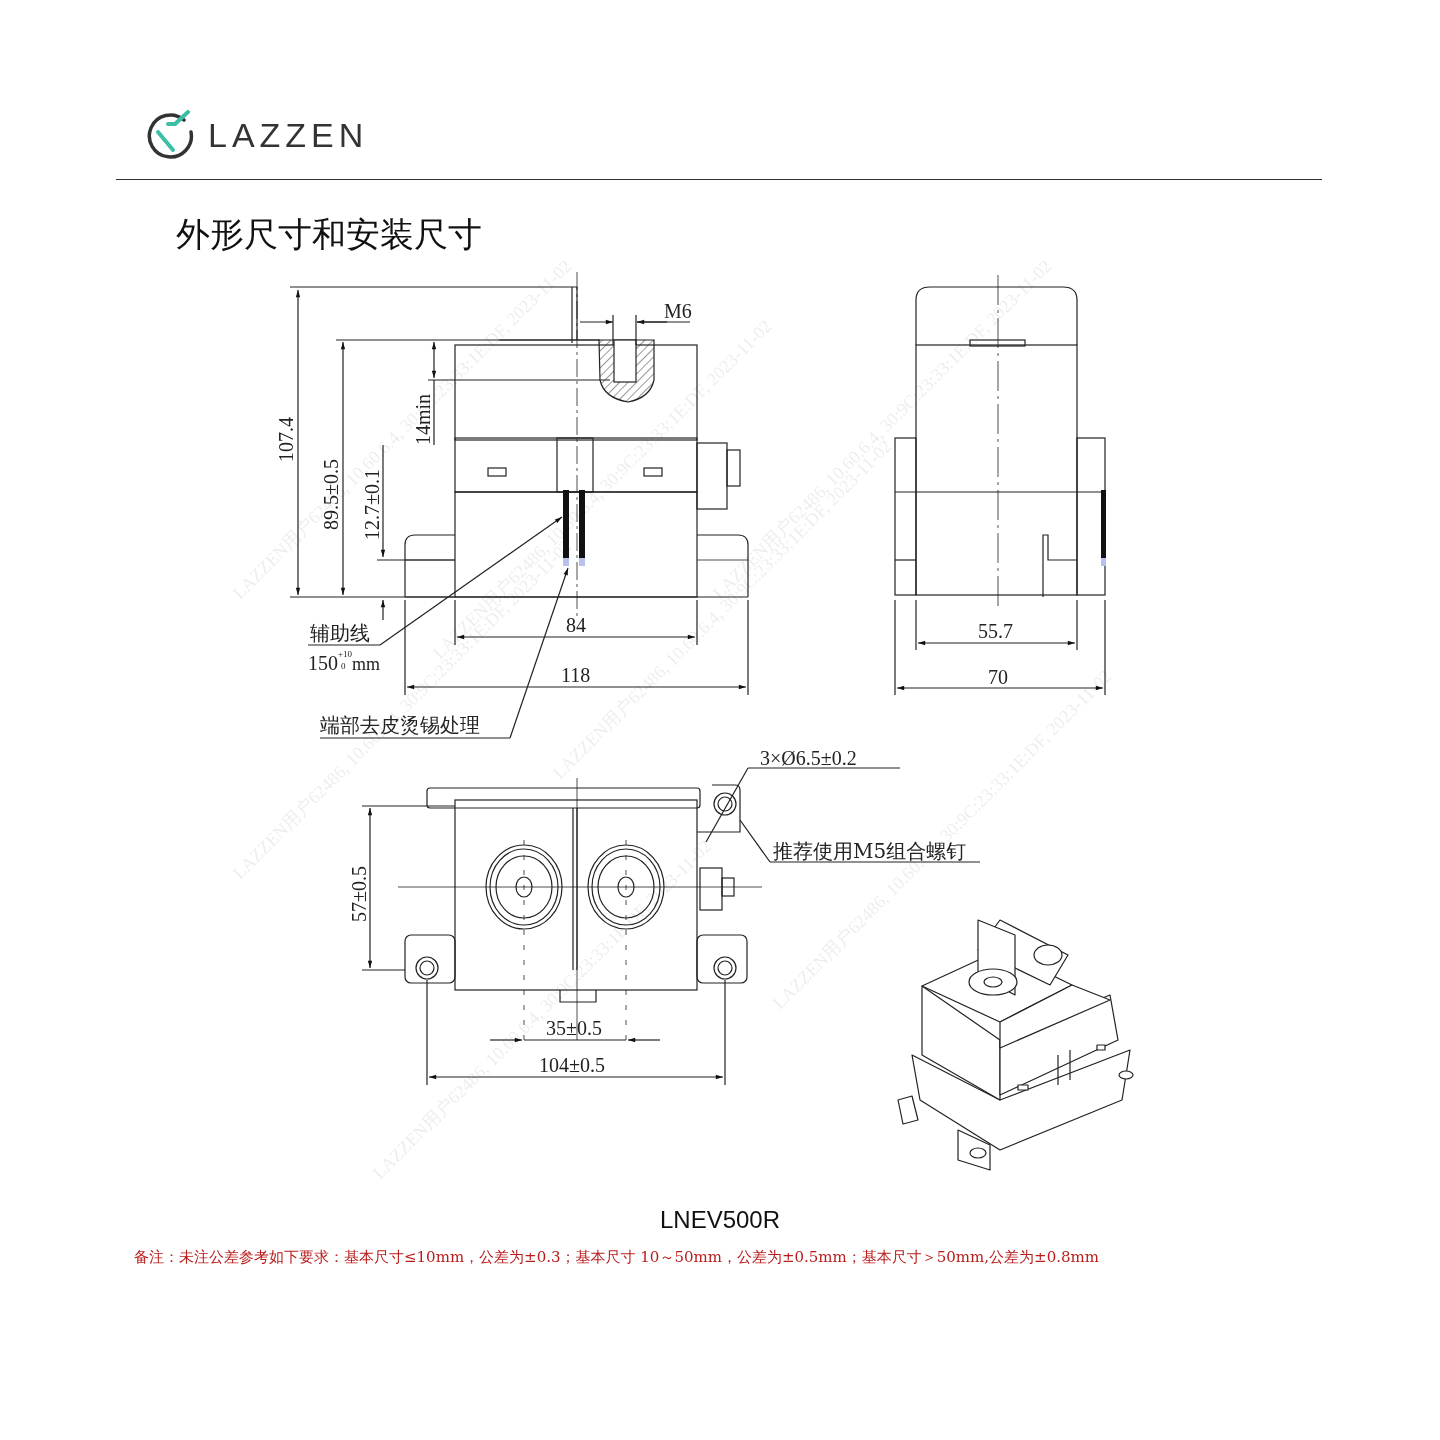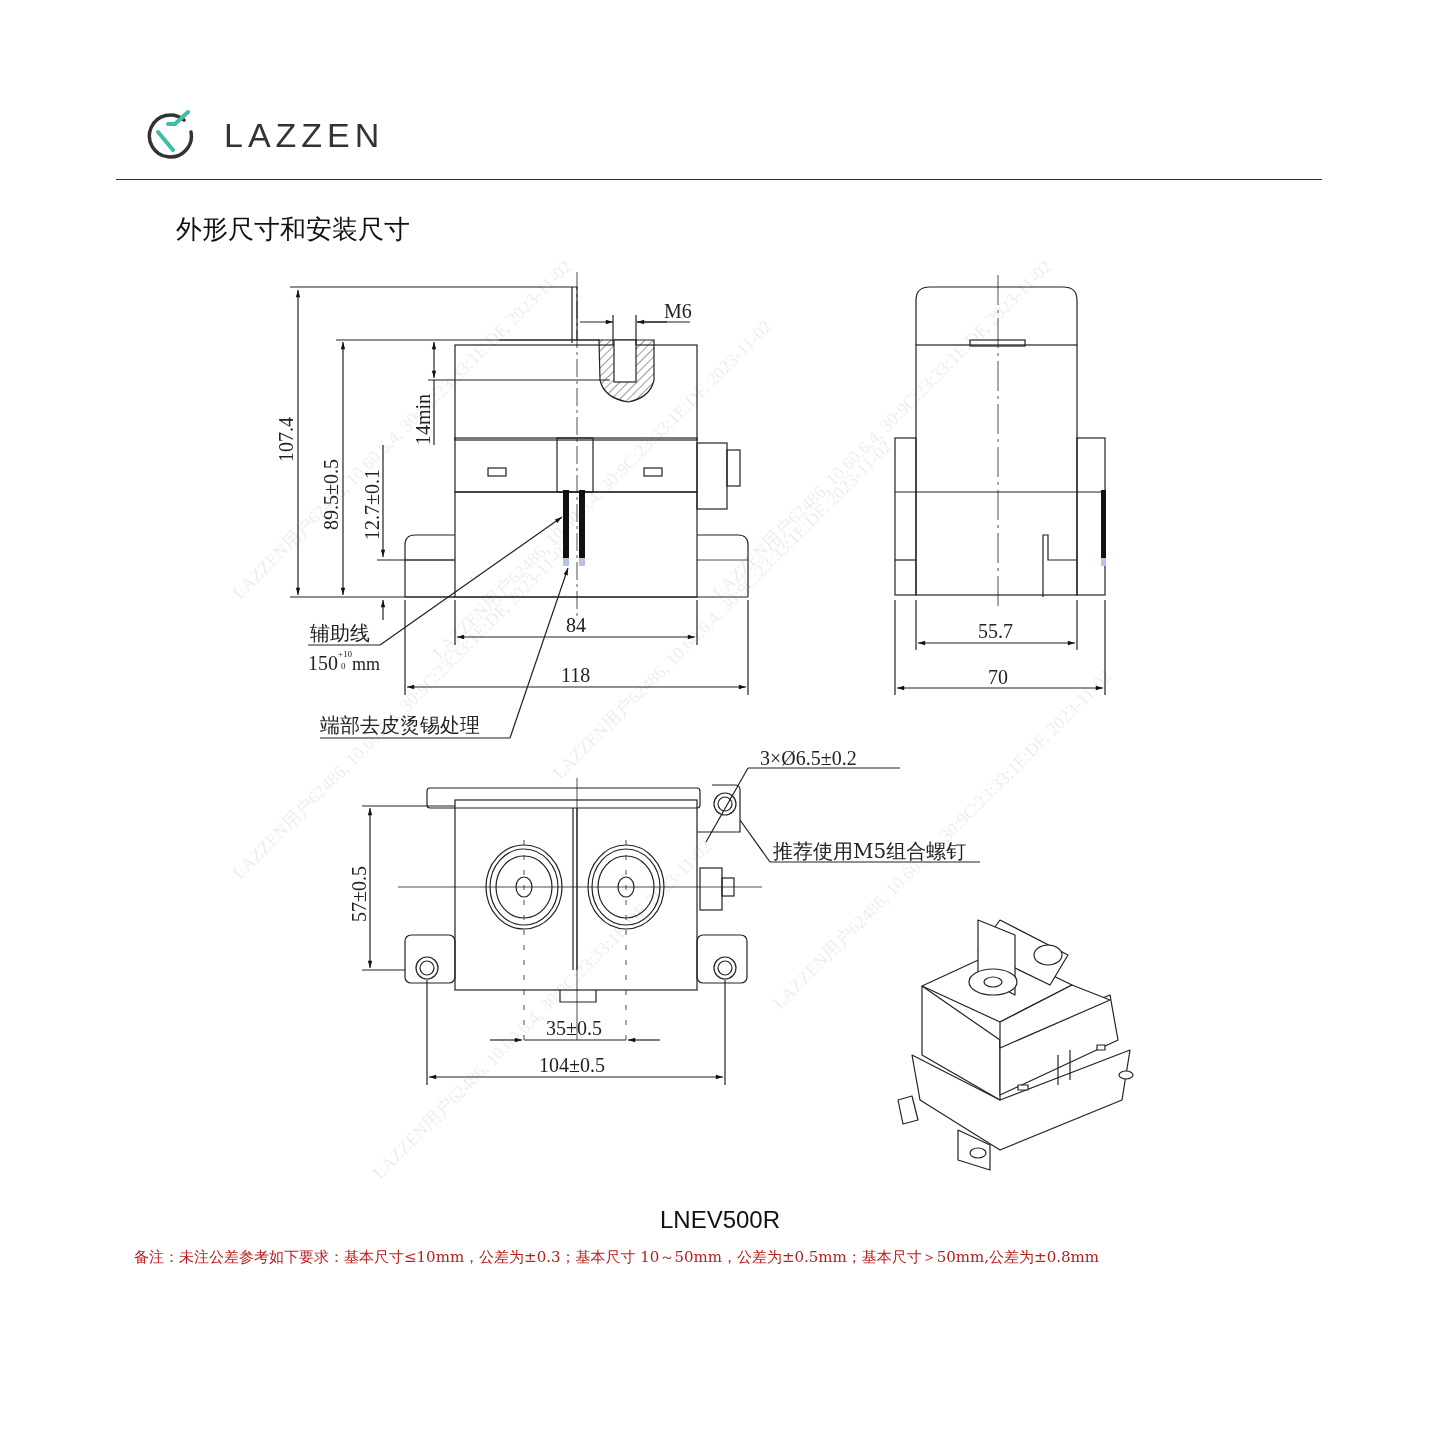--- a/index.html
+++ b/index.html
@@ -1,20 +1,20 @@
 <!DOCTYPE html>
 <html><head>
 <meta charset="utf-8">
 <style>
   html, body { margin:0; padding:0; background:#ffffff; }
   body { width:1440px; height:1440px; position:relative; overflow:hidden; font-family:"DejaVu Sans", sans-serif; color:#222; }
   .logo { position:absolute; left:146px; top:110px; display:flex; align-items:center; }
-  .logo-text { font-family:"Liberation Sans", sans-serif; font-size:34px; letter-spacing:5px; color:#333; margin-left:28px; font-weight:400; }
+  .logo-text { font-family:"Liberation Sans", sans-serif; font-size:34px; letter-spacing:5px; color:#333; margin-left:12px; font-weight:400; }
   .header-rule { position:absolute; left:116px; top:179px; width:1206px; height:1px; background:#333; }
-  .section-title { position:absolute; left:176px; top:212px; font-size:26px; color:#111; font-family:"DejaVu Sans", sans-serif; }
+  .section-title { position:absolute; left:176px; top:212px; font-size:34px; color:#111; font-family:"DejaVu Sans", sans-serif; }
   svg.drawing { position:absolute; left:0; top:0; }
   .dim { font-family:"Liberation Serif", serif; font-size:20px; fill:#222; }
   .cn { font-family:"DejaVu Serif", serif; font-size:20px; fill:#222; }
   .model { position:absolute; left:0; width:1440px; top:1206px; text-align:center; font-family:"Liberation Sans", sans-serif; font-size:24px; color:#111; }
   .note { position:absolute; left:134px; top:1248px; font-family:"DejaVu Serif", serif; font-size:15px; color:#b91c1c; white-space:nowrap; }
   .wm { font-family:"Liberation Serif", serif; font-size:18px; fill:#000; opacity:0.07; }
 </style>
 </head>
 <body>
 

